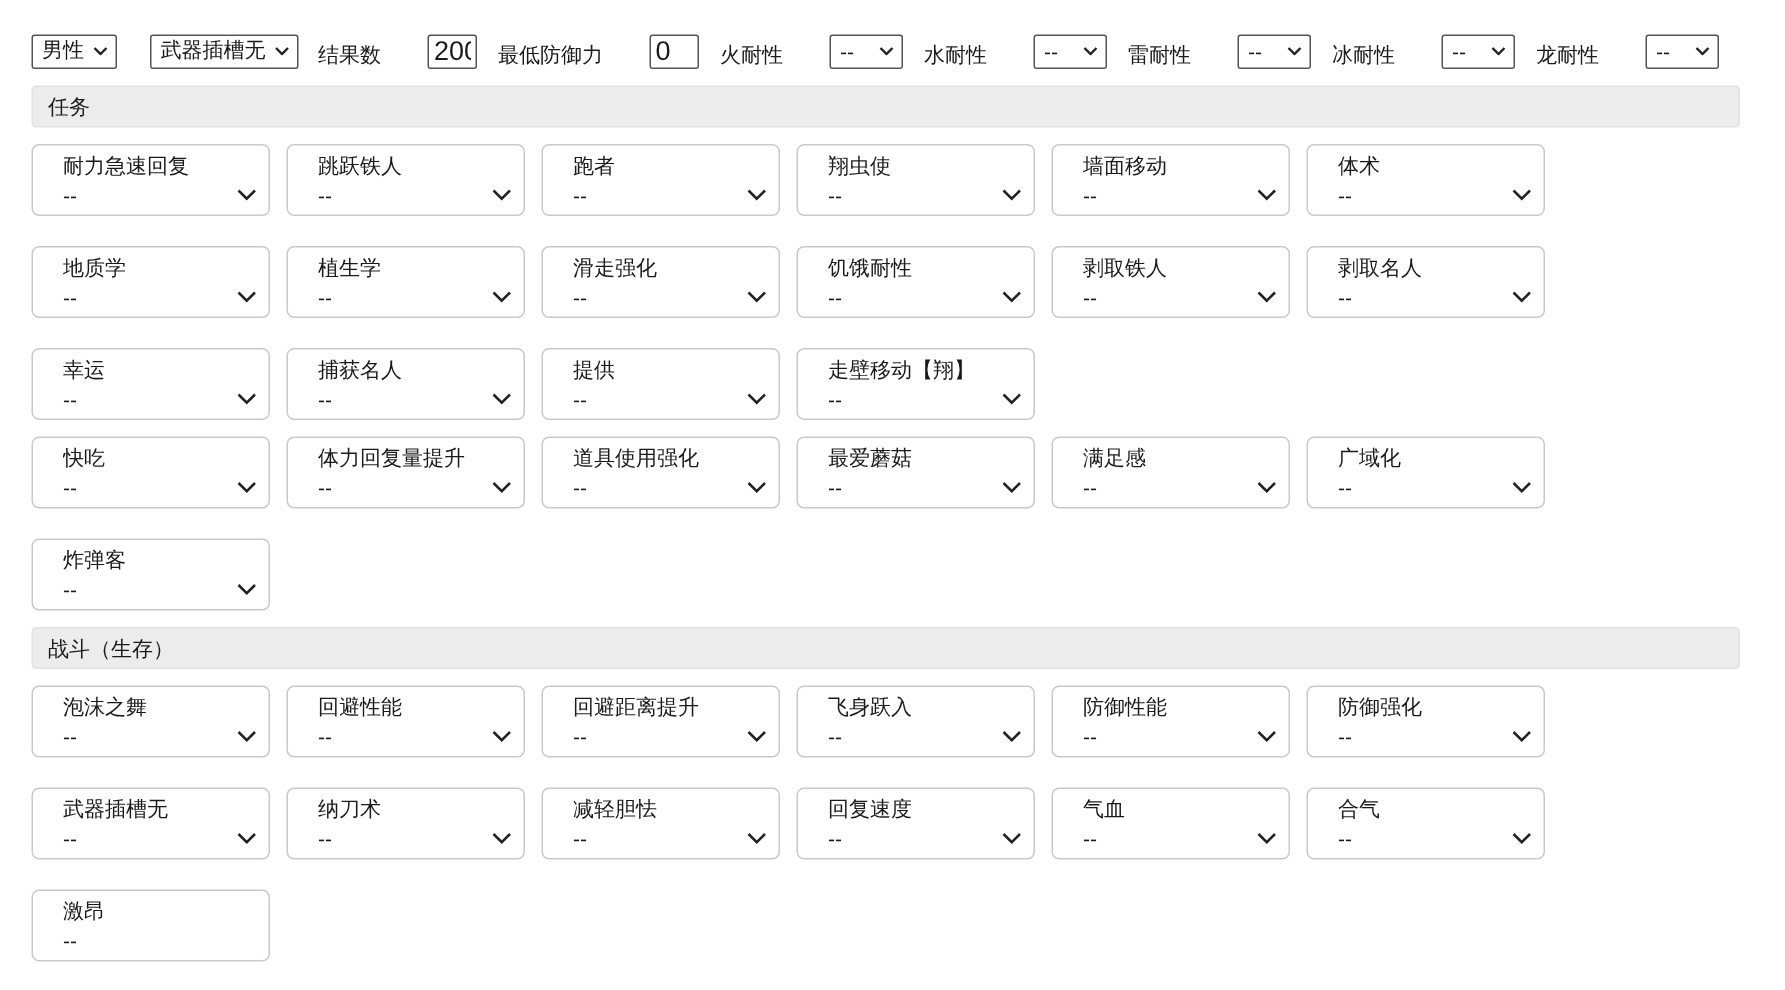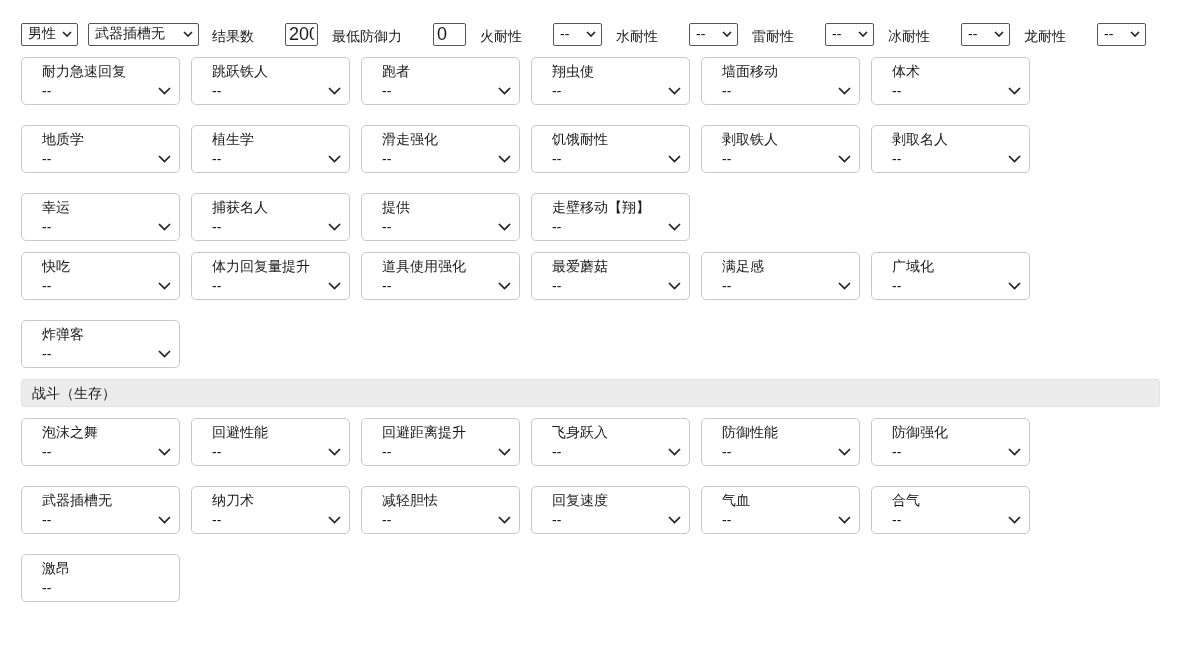--- a/index.html
+++ b/index.html
@@ -20,21 +20,21 @@
     display: inline-flex; align-items: center; justify-content: space-between;
     height: 23px; border: 1px solid #555; border-radius: 2px; background: #fff;
     padding: 0 5px 0 6px; cursor: pointer; white-space: nowrap;
   }
   .ctl-select .chev { margin-left: 6px; display: inline-flex; }
   .ctl-input {
     height: 23px; width: 33px; border: 1px solid #555; border-radius: 2px;
     padding: 0 3px; font-size: 18px; font-family: "Liberation Sans", sans-serif;
     color: #1a1a1a;
   }
-  .w-gender { width: 60px; margin-right: 10px; }
+  .w-gender { width: 60px; margin-right: 22px; }
   .w-weapon { width: 127px; margin-right: 13px; }
   .w-resist { width: 49px; }
   .tb-group { display: flex; align-items: flex-end; margin-right: 14px; gap: 31px; }
 
   
   .section-header {
     height: 28px; line-height: 27px;
     background: #ececec; border: 1px solid #e2e2e2; border-radius: 3px;
     padding: 0 10px; margin: 0 0 11px 0;
   }
@@ -151,20 +151,23 @@
               <path d="M1 1l4 4 4-4" fill="none" stroke="#222" stroke-width="1.6"></path>
             </svg>
         </span>
       </div>
     </div>
 
   </div>
 
   <div class="content">
   <div class="section">
+    <div class="section-header">
+      <span>任务</span>
+    </div>
     <div class="skill-list">
   <div class="skill-box">
     <span class="skill-name">耐力急速回复</span>
     <div class="skill-select">
       <span>--</span>
       <span class="chev">
         <svg width="13" height="8" viewBox="0 0 13 8">
                   <path d="M1 1l5.5 5.5L12 1" fill="none" stroke="#222" stroke-width="1.7"></path>
                 </svg>
       </span>

